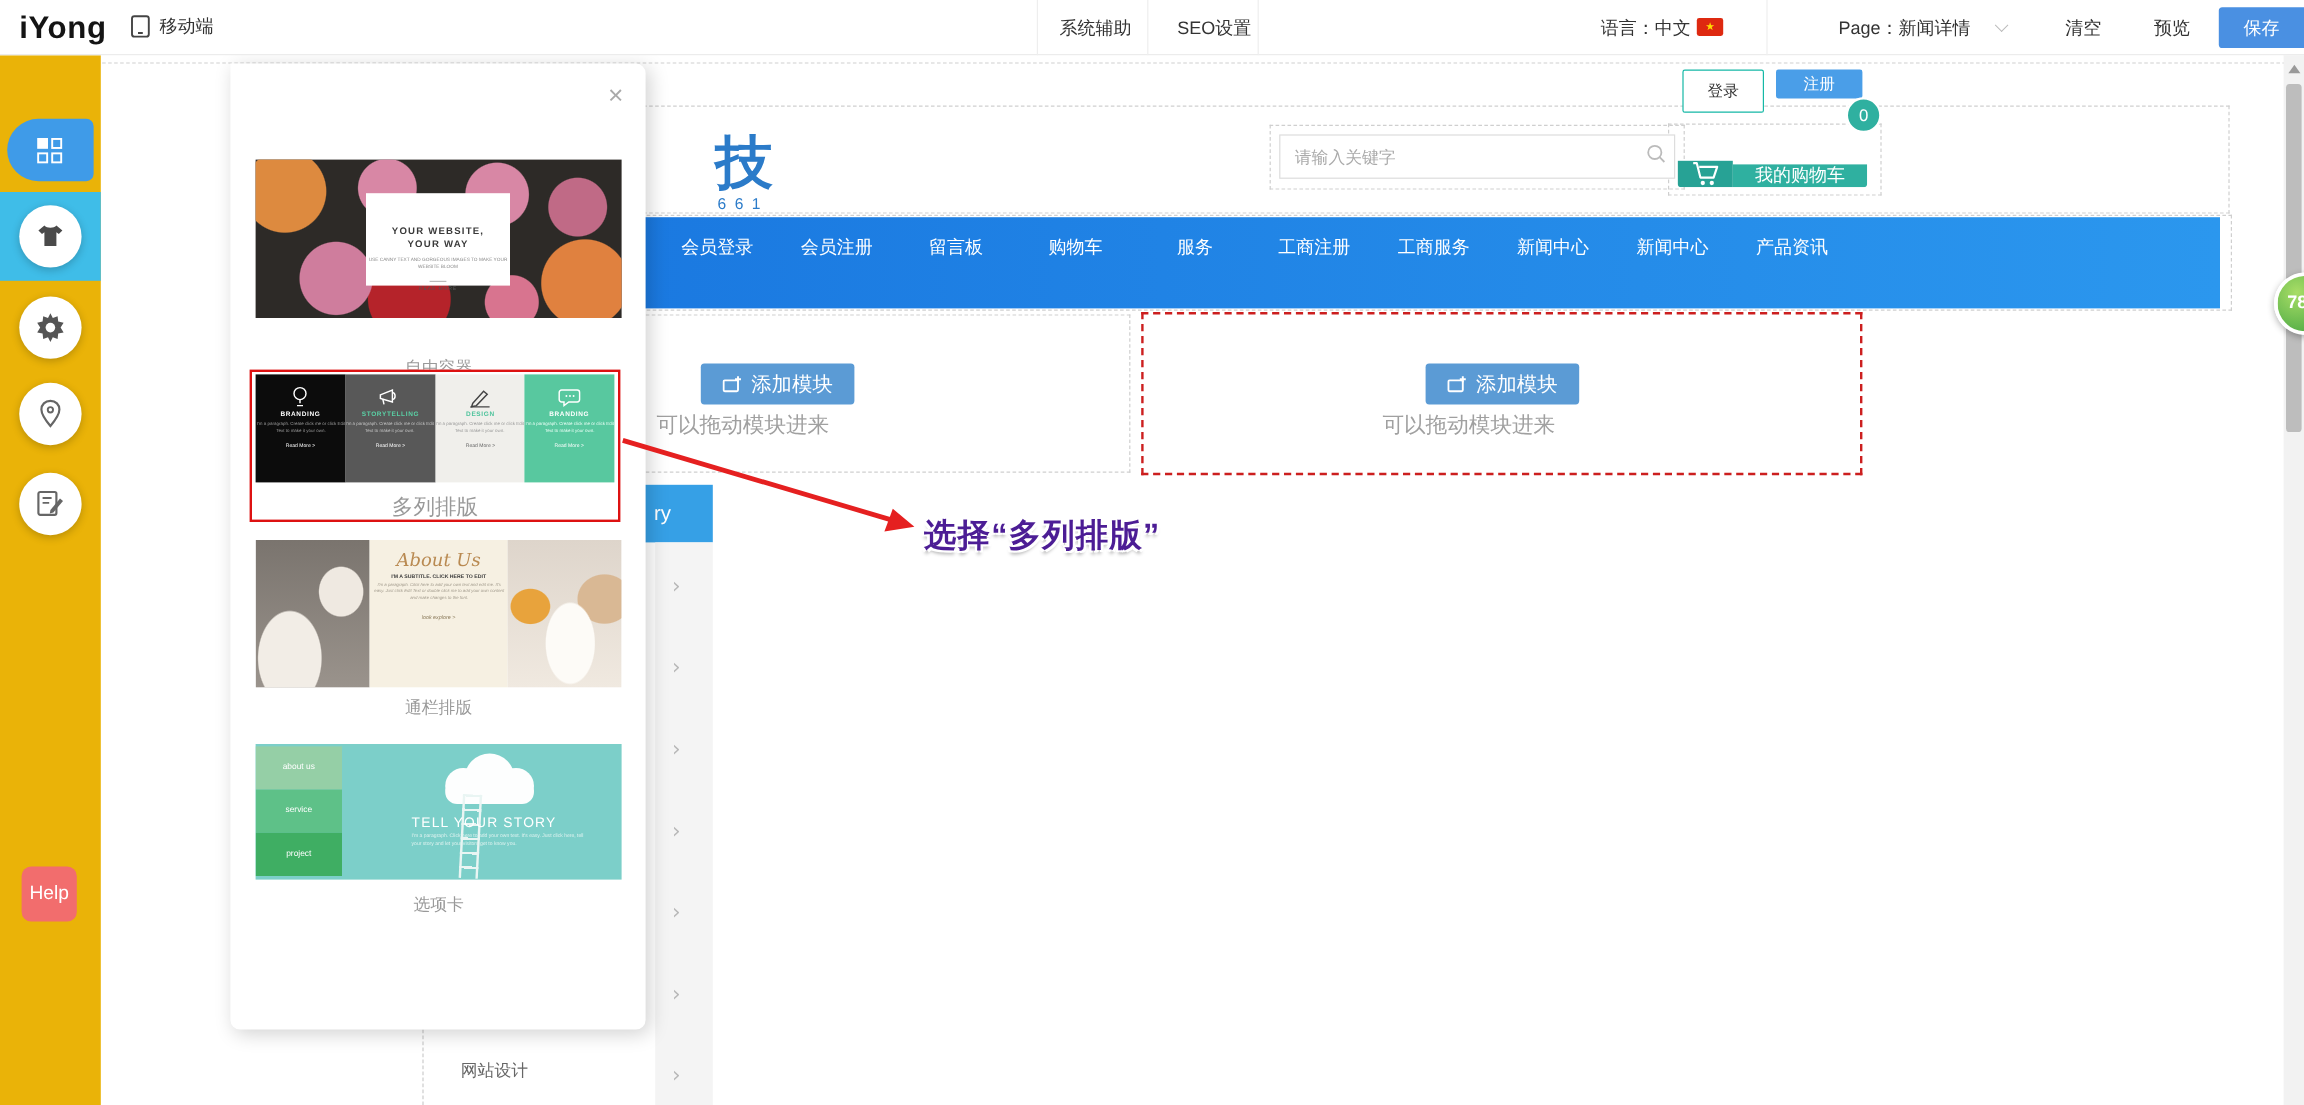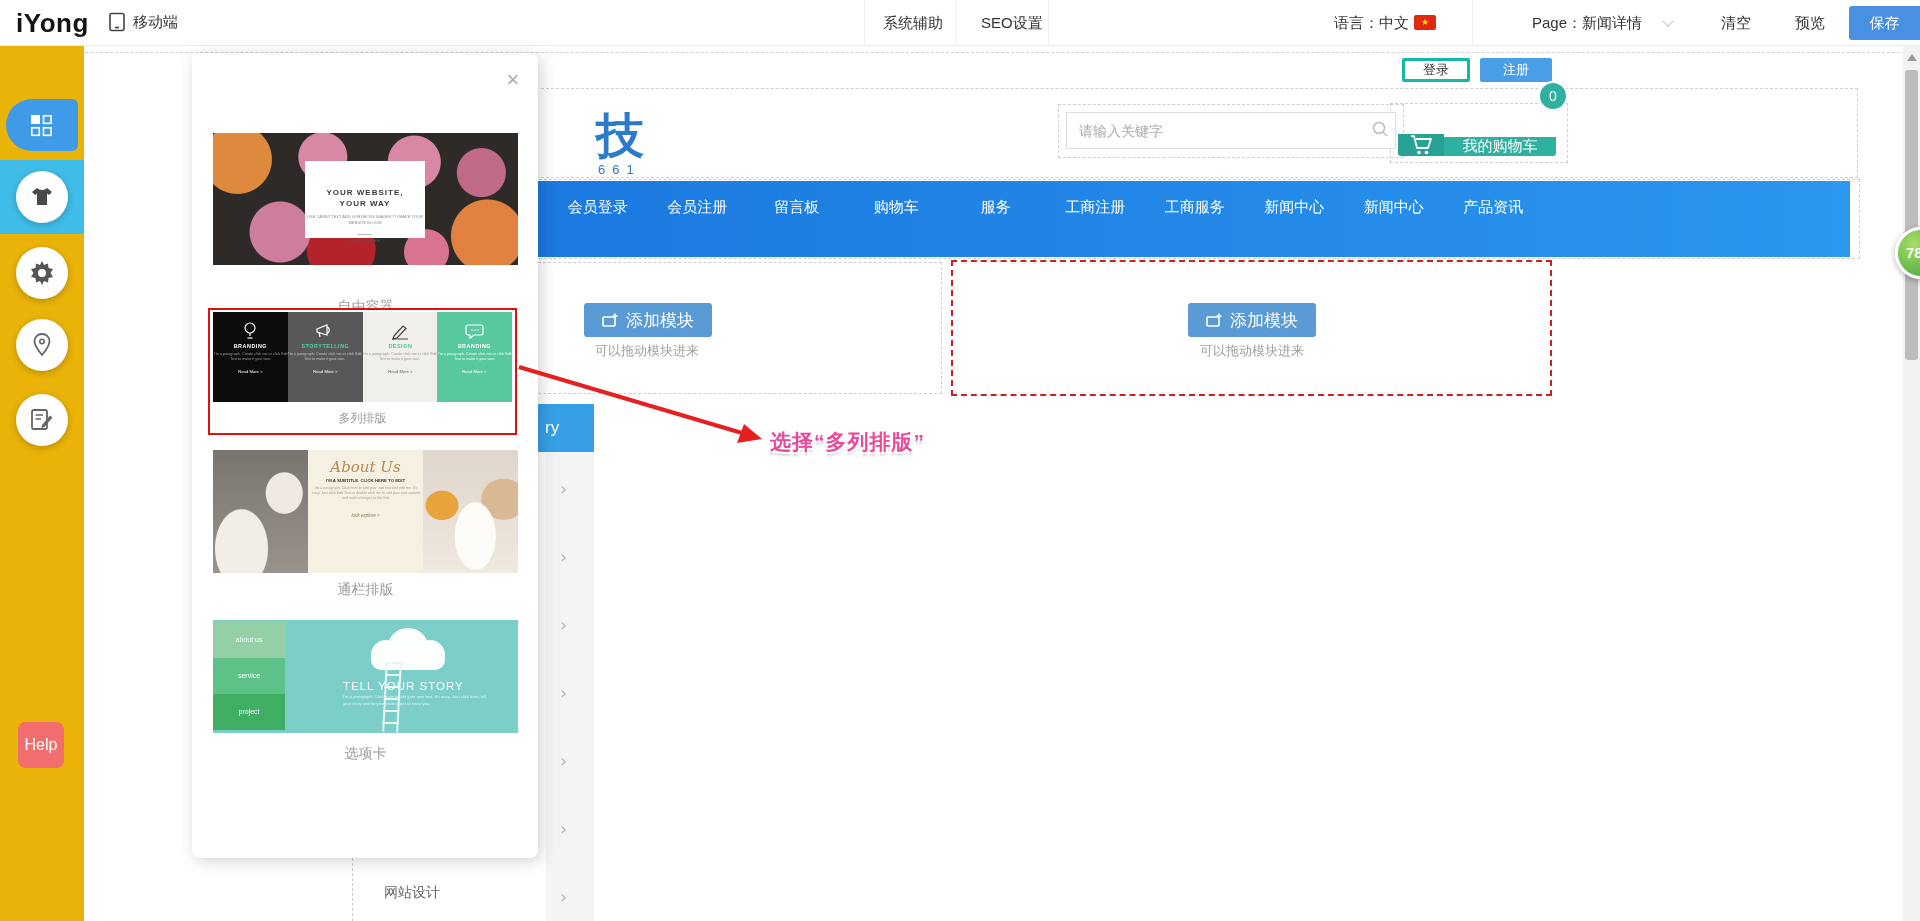--- a/index.html
+++ b/index.html
@@ -18,21 +18,21 @@
              color:#ffde00; font-size:9px; line-height:15px; text-align:center; }
   .tb-caret { position:absolute; left:1663px; top:16px; width:10px; height:10px; border-right:1.5px solid #bbb;
               border-bottom:1.5px solid #bbb; transform:rotate(45deg) scale(.8); }
   .tb-save { position:absolute; left:1849px; top:6px; width:71px; height:34px; background:#4a90e2; color:#fff;
              font-size:15px; border:none; border-radius:3px 0 0 3px; cursor:pointer; }
 
   
   .page-top-dash { position:absolute; left:0; top:52px; width:1920px; border-top:1px dashed #d0d0d0; z-index:1; }
   .dash-box { position:absolute; border:1px dashed #cfcfcf; z-index:1; }
 
-  .btn-login { position:absolute; left:1402px; top:58px; width:68px; height:24px; background:#fff; border:3px solid #14b8a6;
+  .btn-login { position:absolute; left:1402px; top:58px; width:68px; height:36px; background:#fff; border:1px solid #14b8a6;
                font-size:13px; color:#333; border-radius:2px; cursor:pointer; z-index:2; }
   .btn-register { position:absolute; left:1480px; top:58px; width:72px; height:24px; background:#4a9ee8; border:none;
                   font-size:13px; color:#fff; border-radius:2px; cursor:pointer; z-index:2; }
 
   .site-logo-char { position:absolute; left:596px; top:104px; font-size:48px; font-weight:bold; color:#2b7bc9; z-index:1; }
   .site-logo-digits { position:absolute; left:598px; top:162px; font-size:13px; color:#2b7bc9; letter-spacing:7px; z-index:1; }
 
   .search-box { position:absolute; left:1066px; top:112px; width:330px; height:37px; border:1px solid #dddddd; background:#fff;
                 z-index:2; display:flex; align-items:center; }
   .search-box input { flex:1; border:none; outline:none; font-size:14px; color:#333; padding-left:12px; background:transparent;
@@ -50,21 +50,21 @@
   .navbar { position:absolute; left:484px; top:181px; width:1366px; height:76px;
             background:linear-gradient(90deg,#1a78e0,#2b97ee); z-index:1; }
   .nav-items { position:absolute; left:64px; top:13px; display:flex; }
   .nav-item { width:99.5px; text-align:center; color:#fff; font-size:15px; line-height:26px; cursor:pointer; white-space:nowrap; }
 
   .red-dash-box { position:absolute; left:951px; top:260px; width:601px; height:136px; border:2px dashed #cc1f1f; z-index:2; }
 
   .add-btn { position:absolute; width:128px; height:34px; background:#5b9bd5; border:none; border-radius:3px; color:#fff;
              font-size:17px; display:flex; align-items:center; justify-content:center; gap:8px; cursor:pointer; z-index:3;
              font-family:"Liberation Sans",sans-serif; }
-  .drag-hint { position:absolute; width:200px; text-align:center; font-size:13px; color:#a0a0a0; z-index:3;font-family:Liberation Serif, serif; }
+  .drag-hint { position:absolute; width:200px; font-size:18px; color:#a0a0a0; z-index:3;font-family:Liberation Serif, serif; }
 
   .cat-head { position:absolute; left:500px; top:404px; width:94px; height:48px; background:#36a0e6; color:#fff;
               font-size:17px; line-height:48px; z-index:1; }
   .cat-head span { position:absolute; left:45px; }
   .cat-strip { position:absolute; left:546px; top:452px; width:48px; height:469px; background:#f4f4f4; z-index:1; }
   .chev { position:absolute; left:14px; width:20px; font-size:18px; color:#b8b8b8; cursor:pointer;
           font-family:"DejaVu Sans",sans-serif; }
   .bottom-row-label { position:absolute; left:384px; top:884px; font-size:14px; color:#666; z-index:1; }
   .bottom-dash-v { position:absolute; left:352px; top:858px; height:63px; border-left:1px dashed #cccccc; z-index:1; }
 
@@ -132,21 +132,21 @@
   .t2col { width:25%; height:100%; text-align:center; padding-top:7px; overflow:hidden; }
   .t2col .ico { height:24px; display:flex; align-items:center; justify-content:center; }
   .t2col .ttl { font-size:6px; font-weight:bold; letter-spacing:.6px; transform:scale(.9); }
   .t2col .bdy { font-size:6px; transform:scale(.62); transform-origin:50% 0; width:160%; margin-left:-30%;
                 line-height:1.45; margin-top:2px; }
   .t2col .lnk { font-size:6px; transform:scale(.7); margin-top:1px; }
   .t2c1 { background:#0c0c0c; } .t2c1 .ttl{color:#fff;} .t2c1 .bdy{color:#9a9a9a;} .t2c1 .lnk{color:#fff;}
   .t2c2 { background:#585858; } .t2c2 .ttl{color:#5ad0a5;} .t2c2 .bdy{color:#c4c4c4;} .t2c2 .lnk{color:#fff;}
   .t2c3 { background:#f0efeb; } .t2c3 .ttl{color:#4ec39c;} .t2c3 .bdy{color:#999;} .t2c3 .lnk{color:#666;}
   .t2c4 { background:#58c89f; } .t2c4 .ttl{color:#fff;} .t2c4 .bdy{color:#eafff6;} .t2c4 .lnk{color:#fff;}
-  .tpl2-label { position:absolute; left:0; top:100px; width:100%; text-align:center; font-size:12px; color:#999; }
+  .tpl2-label { position:absolute; left:0; top:100px; width:100%; text-align:center; font-size:18px; color:#999; }
 
   
   .tpl3-img { position:absolute; left:21px; top:397px; width:305px; height:123px; display:flex; overflow:hidden; cursor:pointer; }
   .t3left { width:95px; background:
       radial-gradient(ellipse at 30% 80%, #f2ede6 0 26px, transparent 27px),
       radial-gradient(circle at 30% 74%, #8a4a33 0 12px, transparent 13px),
       radial-gradient(ellipse at 75% 35%, #efe9e1 0 18px, transparent 19px),
       linear-gradient(#7a746e,#9a938c); }
   .t3mid { width:115px; background:#f6f0e2; text-align:center; padding-top:8px; }
   .t3-title { font-family:"DejaVu Serif",serif; font-style:italic; font-size:15px; color:#b98a52; }
@@ -170,21 +170,21 @@
         linear-gradient(#e9f5f3,#e9f5f3) 0 0/2px 100% no-repeat,
         linear-gradient(#e9f5f3,#e9f5f3) 14px 0/2px 100% no-repeat,
         repeating-linear-gradient(#e9f5f3 0 2px, transparent 2px 12px);
       transform:rotate(3deg); }
   .t4story { position:absolute; left:130px; top:60px; width:155px; color:#fff; }
   .t4story .tt { font-size:11.5px; letter-spacing:1px; }
   .t4story .bb { font-size:6px; transform:scale(.7); transform-origin:0 0; width:140%; color:#dff3f0; line-height:1.5; margin-top:2px; }
 
   
   .anno-svg { position:absolute; left:0; top:0; width:1920px; height:921px; z-index:30; pointer-events:none; }
-  .anno-text { position:absolute; left:770px; top:428px; font-size:21px; font-weight:bold; color:#ec4899; z-index:30;
+  .anno-text { position:absolute; left:770px; top:428px; font-size:27px; font-weight:bold; color:#4c1d95; z-index:30;
                text-shadow:-2px -2px 0 #fff, 2px -2px 0 #fff, -2px 2px 0 #fff, 2px 2px 0 #fff, 0 3px 3px rgba(0,0,0,.3);
                letter-spacing:1px; }
 </style>
 </head>
 <body>
 
 <div id="screen">
 
   <div class="page-top-dash"></div>
   <div class="dash-box" style="left:486px; top:88px; width:1372px; height:90px;"></div>

